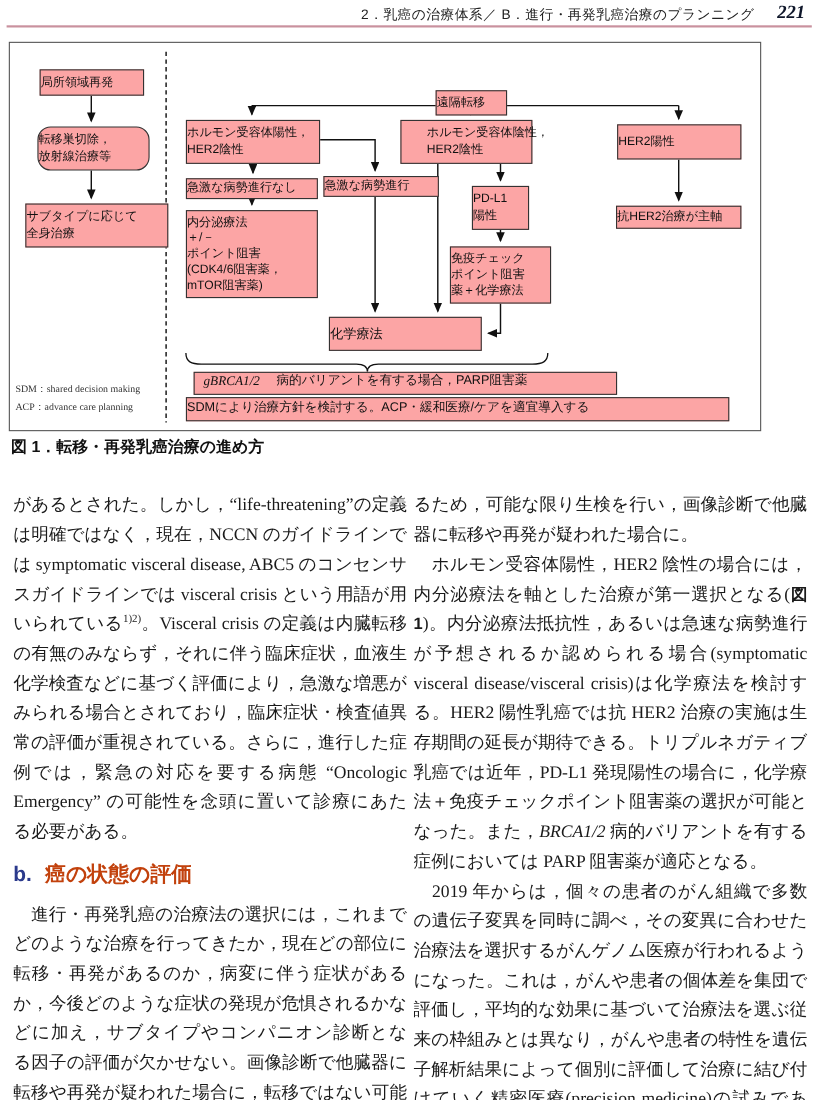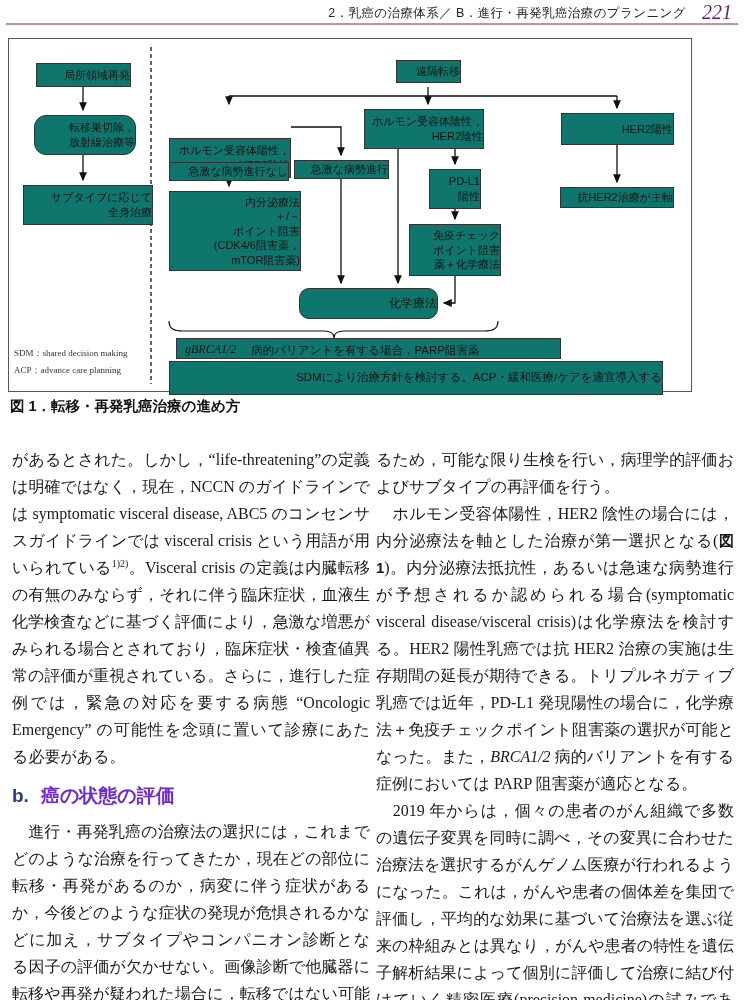--- a/index.html
+++ b/index.html
@@ -2,49 +2,49 @@
 <html><head>
 <meta charset="utf-8">
 <style>
   html,body{margin:0;padding:0;background:#fff;}
   .page{position:relative;width:744px;height:1000px;background:#fff;overflow:hidden;
         font-family:"Liberation Sans",sans-serif;color:#1a1a1a;}
 
   
   .hdr-title{position:absolute;top:5px;right:58px;font-size:12.5px;color:#222;letter-spacing:.4px;}
   .hdr-page{position:absolute;top:1px;right:12px;font-family:"Liberation Serif",serif;
-            font-style:italic;font-weight:normal;font-size:20px;color:#701a75;}
+            font-style:italic;font-weight:bold;font-size:17px;color:#0f172a;}
   .hdr-rule{position:absolute;left:6px;top:23px;width:732px;height:2px;background:#c9919e;}
 
   
   .fig{position:absolute;left:8px;top:38px;width:682px;height:352px;border:1.4px solid #555;background:#fff;}
   .conn{position:absolute;left:0;top:0;}
-  .fbox{position:absolute;border:1px solid #333;background:#0f766e;display:flex;flex-direction:column;
-        align-items:flex-end;justify-content:center;font-size:11px;line-height:1.32;color:#111;
+  .fbox{position:absolute;border:1px solid #333;background:#fca5a5;display:flex;flex-direction:column;
+        align-items:flex-start;justify-content:center;font-size:11px;line-height:1.32;color:#111;
         text-align:center;box-sizing:border-box;}
   .fbox .bl{display:block;white-space:nowrap;}
   .parp-box{flex-direction:row;justify-content:flex-start;padding-left:8px;font-size:11.5px;}
   .parp-box .gene{font-family:"Liberation Serif",serif;font-style:italic;margin-right:15px;font-size:12px;}
   .sdm-box{font-size:11.5px;}
   .legend{position:absolute;left:5px;top:306px;font-family:"Liberation Serif",serif;
           font-size:9px;line-height:17px;color:#333;text-align:left;}
   .caption{position:absolute;left:10px;top:397px;font-size:14.5px;font-weight:bold;color:#111;}
 
   
   .col{position:absolute;top:446px;width:358px;height:554px;overflow:hidden;
        font-family:"Liberation Serif",serif;font-size:16px;line-height:27px;
        text-align:justify;color:#1a1a1a;}
   .col-left{left:12px;}
   .col-right{left:376px;}
   .col p{margin:0;}
   sup{font-size:10px;line-height:0;}
   .sec{margin:13px 0 9px 0;font-family:"Liberation Sans",sans-serif;font-size:19px;
        font-weight:bold;line-height:26px;text-align:left;}
   .sec .lt{color:#2b3a8c;margin-right:12px;}
-  .sec .tx{color:#6d28d9;}
+  .sec .tx{color:#c2410c;}
   .gene-i{font-style:italic;}
   .figref{font-weight:bold;font-family:"Liberation Sans",sans-serif;font-size:15px;}
 </style>
 </head>
 <body>
 
 <div class="page">
 
   <div class="hdr-title">2．乳癌の治療体系／ B．進行・再発乳癌治療のプランニング</div>
   <div class="hdr-page">221</div>
@@ -86,98 +86,98 @@
     <div class="fbox" style="left:25px;top:76px;width:102px;height:40px;border-radius:12px;">
       <span class="bl">転移巣切除，</span>
       <span class="bl">放射線治療等</span>
     </div>
 
     <div class="fbox" style="left:14px;top:146px;width:130px;height:40px;">
       <span class="bl">サブタイプに応じて</span>
       <span class="bl">全身治療</span>
     </div>
 
-    <div class="fbox" style="left:387px;top:21px;width:65px;height:23px;">
+    <div class="fbox" style="left:387px;top:43px;width:65px;height:23px;">
       <span class="bl">遠隔転移</span>
     </div>
 
-    <div class="fbox" style="left:160px;top:70px;width:122px;height:40px;margin-top:29px;">
+    <div class="fbox" style="left:160px;top:70px;width:122px;height:40px;">
       <span class="bl">ホルモン受容体陽性，</span>
       <span class="bl">HER2陰性</span>
     </div>
 
     <div class="fbox" style="left:355px;top:70px;width:120px;height:40px;padding-left:23px;">
       <span class="bl">ホルモン受容体陰性，</span>
       <span class="bl">HER2陰性</span>
     </div>
 
     <div class="fbox" style="left:552px;top:74px;width:113px;height:32px;">
       <span class="bl">HER2陽性</span>
     </div>
 
     <div class="fbox" style="left:160px;top:123px;width:120px;height:19px;">
       <span class="bl">急激な病勢進行なし</span>
     </div>
 
-    <div class="fbox" style="left:285px;top:121px;width:95px;height:19px;">
+    <div class="fbox" style="left:285px;top:121px;width:105px;height:19px;">
       <span class="bl">急激な病勢進行</span>
     </div>
 
-    <div class="fbox" style="left:160px;top:152px;width:132px;height:80px;">
+    <div class="fbox" style="left:160px;top:152px;width:120px;height:80px;">
       <span class="bl">内分泌療法</span>
       <span class="bl">＋/－</span>
       <span class="bl">ポイント阻害</span>
       <span class="bl">(CDK4/6阻害薬，</span>
       <span class="bl">mTOR阻害薬)</span>
     </div>
 
     <div class="fbox" style="left:420px;top:130px;width:52px;height:40px;">
       <span class="bl">PD-L1</span>
       <span class="bl">陽性</span>
     </div>
 
     <div class="fbox" style="left:400px;top:185px;width:92px;height:52px;">
       <span class="bl">免疫チェック</span>
       <span class="bl">ポイント阻害</span>
       <span class="bl">薬＋化学療法</span>
     </div>
 
-    <div class="fbox" style="left:290px;top:249px;width:139px;height:31px;font-size:12px;border-radius:10px;">
+    <div class="fbox" style="left:290px;top:249px;width:139px;height:31px;font-size:12px;">
       <span class="bl">化学療法</span>
     </div>
 
     <div class="fbox" style="left:551px;top:148px;width:114px;height:21px;">
       <span class="bl">抗HER2治療が主軸</span>
     </div>
 
     <div class="fbox parp-box" style="left:167px;top:299px;width:385px;height:21px;">
       <span class="gene">gBRCA1/2</span>
       <span>病的バリアントを有する場合，PARP阻害薬</span>
     </div>
 
-    <div class="fbox sdm-box" style="left:160px;top:322px;width:494px;height:34px;padding-left:44px;">
+    <div class="fbox sdm-box" style="left:160px;top:322px;width:494px;height:22px;">
       <span class="bl">SDMにより治療方針を検討する。ACP・緩和医療/ケアを適宜導入する</span>
     </div>
 
     <div class="legend">
       <div>SDM：shared decision making</div>
       <div>ACP：advance care planning</div>
     </div>
   </div>
 
   <div class="caption">図 1．転移・再発乳癌治療の進め方</div>
 
   <div class="col col-left">
     <p><span>があるとされた。しかし，“life-threatening”の定義は明確ではなく，現在，NCCN のガイドラインでは symptomatic visceral disease, ABC5 のコンセンサスガイドラインでは visceral crisis という用語が用いられている</span><sup>1)2)</sup><span>。Visceral crisis の定義は内臓転移の有無のみならず，それに伴う臨床症状，血液生化学検査などに基づく評価により，急激な増悪がみられる場合とされており，臨床症状・検査値異常の評価が重視されている。さらに，進行した症例では，緊急の対応を要する病態 “Oncologic Emergency” の可能性を念頭に置いて診療にあたる必要がある。</span></p>
     <div class="sec">
       <span class="lt">b.</span><span class="tx">癌の状態の評価</span>
     </div>
     <p>　進行・再発乳癌の治療法の選択には，これまでどのような治療を行ってきたか，現在どの部位に転移・再発があるのか，病変に伴う症状があるか，今後どのような症状の発現が危惧されるかなどに加え，サブタイプやコンパニオン診断となる因子の評価が欠かせない。画像診断で他臓器に転移や再発が疑われた場合に，転移ではない可能性，あるいは再発・転移であっても，治療によるバイオロジーの変化や腫瘍の不均質性などによりサブタイプが原発巣とは異なって評価される可能性もあ</p>
   </div>
 
   <div class="col col-right">
-    <p>るため，可能な限り生検を行い，病理学的評価およびサブタイプの再評価を行う。</p>
+    <p>るため，可能な限り生検を行い，画像診断で他臓器に転移や再発が疑われた場合に。</p>
     <p><span>　ホルモン受容体陽性，HER2 陰性の場合には，内分泌療法を軸とした治療が第一選択となる(</span><span class="figref">図1</span><span>)。内分泌療法抵抗性，あるいは急速な病勢進行が予想されるか認められる場合(symptomatic visceral disease/visceral crisis)は化学療法を検討する。HER2 陽性乳癌では抗 HER2 治療の実施は生存期間の延長が期待できる。トリプルネガティブ乳癌では近年，PD-L1 発現陽性の場合に，化学療法＋免疫チェックポイント阻害薬の選択が可能となった。また，</span><span class="gene-i">BRCA1/2</span><span> 病的バリアントを有する症例においては PARP 阻害薬が適応となる。</span></p>
     <p>　2019 年からは，個々の患者のがん組織で多数の遺伝子変異を同時に調べ，その変異に合わせた治療法を選択するがんゲノム医療が行われるようになった。これは，がんや患者の個体差を集団で評価し，平均的な効果に基づいて治療法を選ぶ従来の枠組みとは異なり，がんや患者の特性を遺伝子解析結果によって個別に評価して治療に結び付けていく精密医療(precision medicine)の試みである。</p>
 
   </div>
 
 </div>
 
 </body></html>

